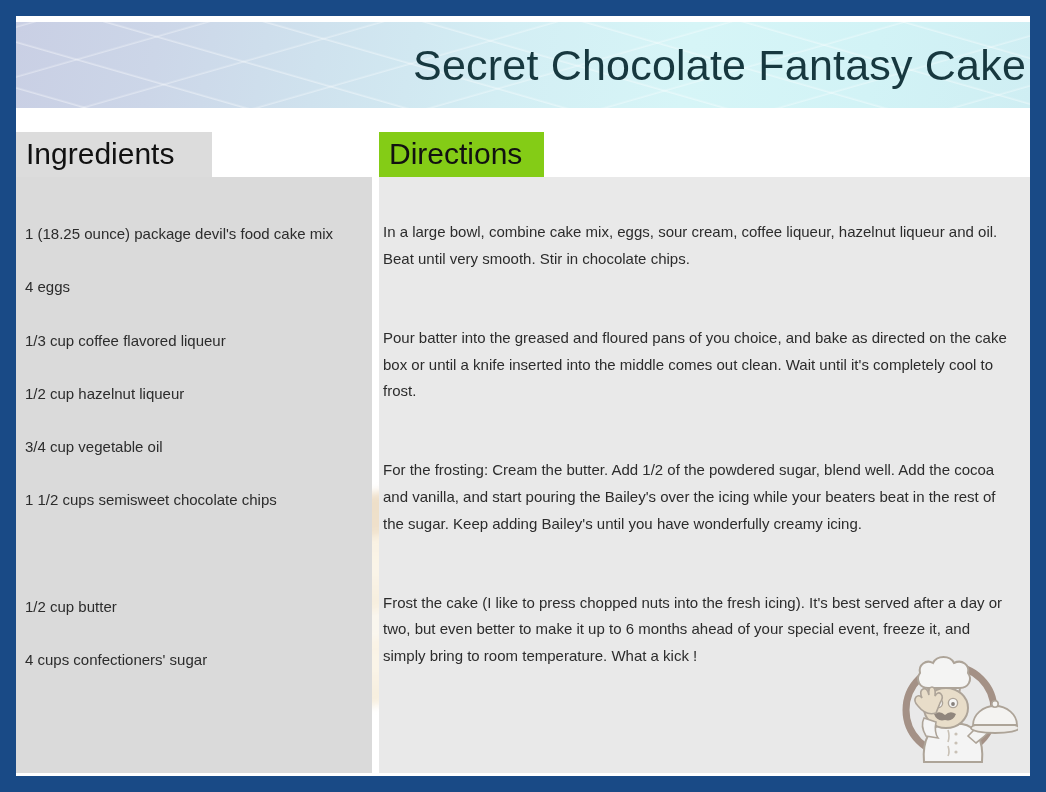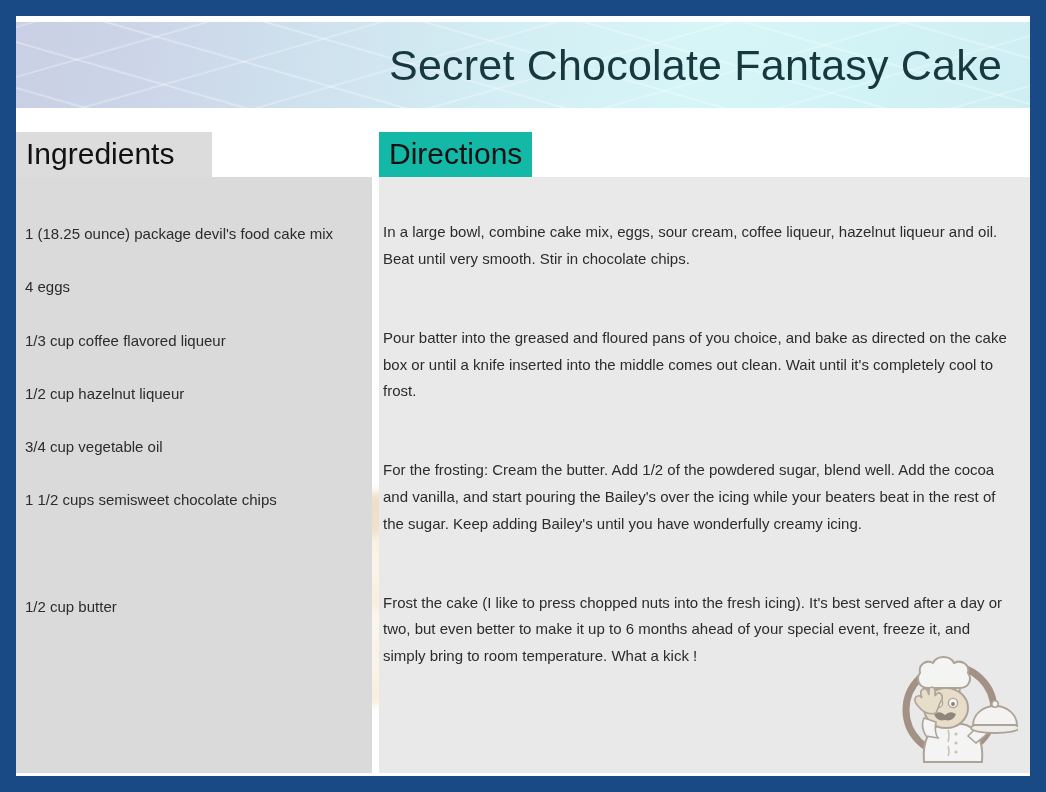--- a/index.html
+++ b/index.html
@@ -69,21 +69,21 @@
     align-items: center;
     justify-content: flex-end;
     overflow: hidden;
   }
 
   .title-text {
     font-size: 43px;
     font-weight: 400;
     color: #17383f;
     letter-spacing: 0.2px;
-    padding-right: 28px;
+    padding-right: 4px;
     white-space: nowrap;
     line-height: 1;
   }
 
   
   .cake-photo {
     position: absolute;
     left: 172px;
     top: 430px;
     width: 420px;
@@ -132,22 +132,22 @@
   }
 
   
   .panel-directions {
     left: 363px;
     top: 116px;
     width: 651px;
     height: 644px;
   }
   .panel-directions .panel-head {
-    background: #14b8a6;
-    width: 153px;
+    background: #84cc16;
+    width: 165px;
   }
   .panel-directions .panel-body {
     background: #e9e9e9;
     width: 651px;
     height: 596px;
     padding: 16px 14px 10px 4px;
   }
 
   .para { margin: 0 0 26px 0; }
   .para:last-child { margin-bottom: 0; }
@@ -218,20 +218,21 @@
       <div class="panel-head">Ingredients</div>
       <div class="panel-body">
         <span class="ing-line">1 (18.25 ounce) package devil's food cake mix</span>
         <span class="ing-line">4 eggs</span>
         <span class="ing-line">1/3 cup coffee flavored liqueur</span>
         <span class="ing-line">1/2 cup hazelnut liqueur</span>
         <span class="ing-line">3/4 cup vegetable oil</span>
         <span class="ing-line">1 1/2 cups semisweet chocolate chips</span>
         <span class="ing-gap"></span>
         <span class="ing-line">1/2 cup butter</span>
+        <span class="ing-line">4 cups confectioners' sugar</span>
         
         
         
       </div>
     </section>
 
     <section class="panel panel-directions">
       <div class="panel-head">Directions</div>
       <div class="panel-body">
         <p class="para">In a large bowl, combine cake mix, eggs, sour cream, coffee liqueur, hazelnut liqueur and oil. Beat until very smooth. Stir in chocolate chips.</p>

